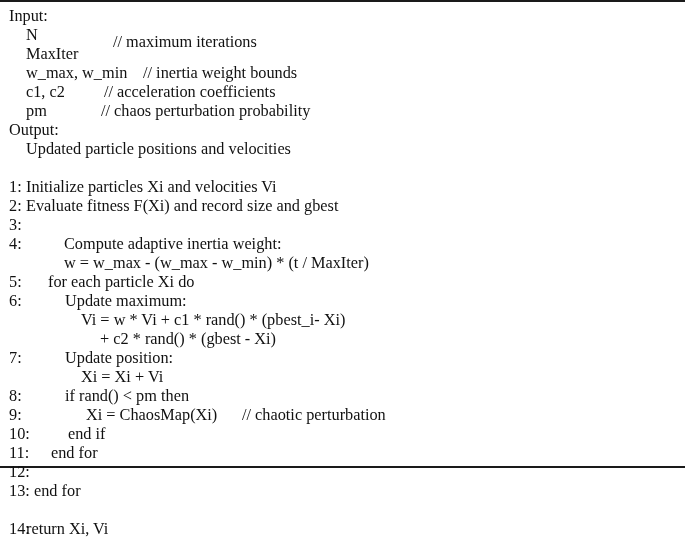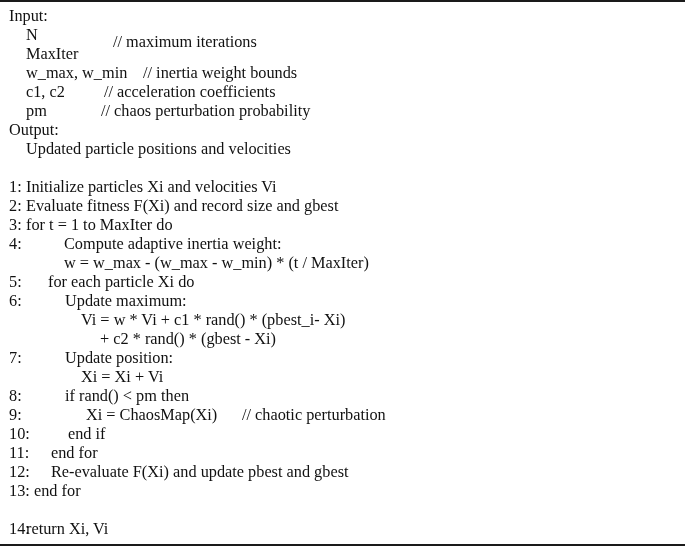--- a/index.html
+++ b/index.html
@@ -1,18 +1,18 @@
 <!DOCTYPE html>
 <html><head>
 <meta charset="utf-8">
 <style>
   html, body { margin:0; padding:0; background:#ffffff; }
   body { width:685px; height:546px; position:relative; overflow:hidden;
          font-family: "Liberation Serif", "DejaVu Serif", serif; color:#111; }
-  .frame { position:absolute; left:0; top:0; width:685px; height:546px; box-sizing:border-box;
+  .frame { position:absolute; left:0; top:0; width:685px; height:468px; box-sizing:border-box;
            border-top:2px solid #1a1a1a; border-bottom:2px solid #1a1a1a;padding-left:12px; }
   .line { position:absolute; left:0; white-space:pre; font-size:16.3px; line-height:19px; }
 </style>
 </head>
 <body>
 
 <div class="frame">
 
   <div class="line" style="left:9px;top:4px">Input:</div>
 
@@ -33,21 +33,20 @@
   <div class="line" style="left:9px;top:118px">Output:</div>
   <div class="line" style="left:26px;top:137px">Updated particle positions and velocities</div>
 
   <div class="line" style="left:9px;top:175px">1:</div>
   <div class="line" style="left:26px;top:175px">Initialize particles Xi and velocities Vi</div>
 
   <div class="line" style="left:9px;top:194px">2:</div>
   <div class="line" style="left:26px;top:194px">Evaluate fitness F(Xi) and record size and gbest</div>
 
   <div class="line" style="left:9px;top:213px">3:</div>
-  <div class="line" style="left:26px;top:213px">for t = 1 to MaxIter do</div>
 
   <div class="line" style="left:9px;top:232px">4:</div>
   <div class="line" style="left:64px;top:232px">Compute adaptive inertia weight:</div>
 
   <div class="line" style="left:64px;top:251px">w = w_max - (w_max - w_min) * (t / MaxIter)</div>
 
   <div class="line" style="left:9px;top:270px">5:</div>
   <div class="line" style="left:48px;top:270px">for each particle Xi do</div>
 
   <div class="line" style="left:9px;top:289px">6:</div>
@@ -68,21 +67,20 @@
   <div class="line" style="left:86px;top:403px">Xi = ChaosMap(Xi)</div>
   <div class="line" style="left:242px;top:403px">// chaotic perturbation</div>
 
   <div class="line" style="left:9px;top:422px">10:</div>
   <div class="line" style="left:68px;top:422px">end if</div>
 
   <div class="line" style="left:9px;top:441px">11:</div>
   <div class="line" style="left:51px;top:441px">end for</div>
 
   <div class="line" style="left:9px;top:460px">12:</div>
-  <div class="line" style="left:51px;top:460px">Re-evaluate F(Xi) and update pbest and gbest</div>
 
   <div class="line" style="left:9px;top:479px">13:</div>
   <div class="line" style="left:34px;top:479px">end for</div>
 
   <div class="line" style="left:9px;top:517px">14:</div>
   <div class="line" style="left:26px;top:517px">return Xi, Vi</div>
 
 </div>
 
 </body></html>

